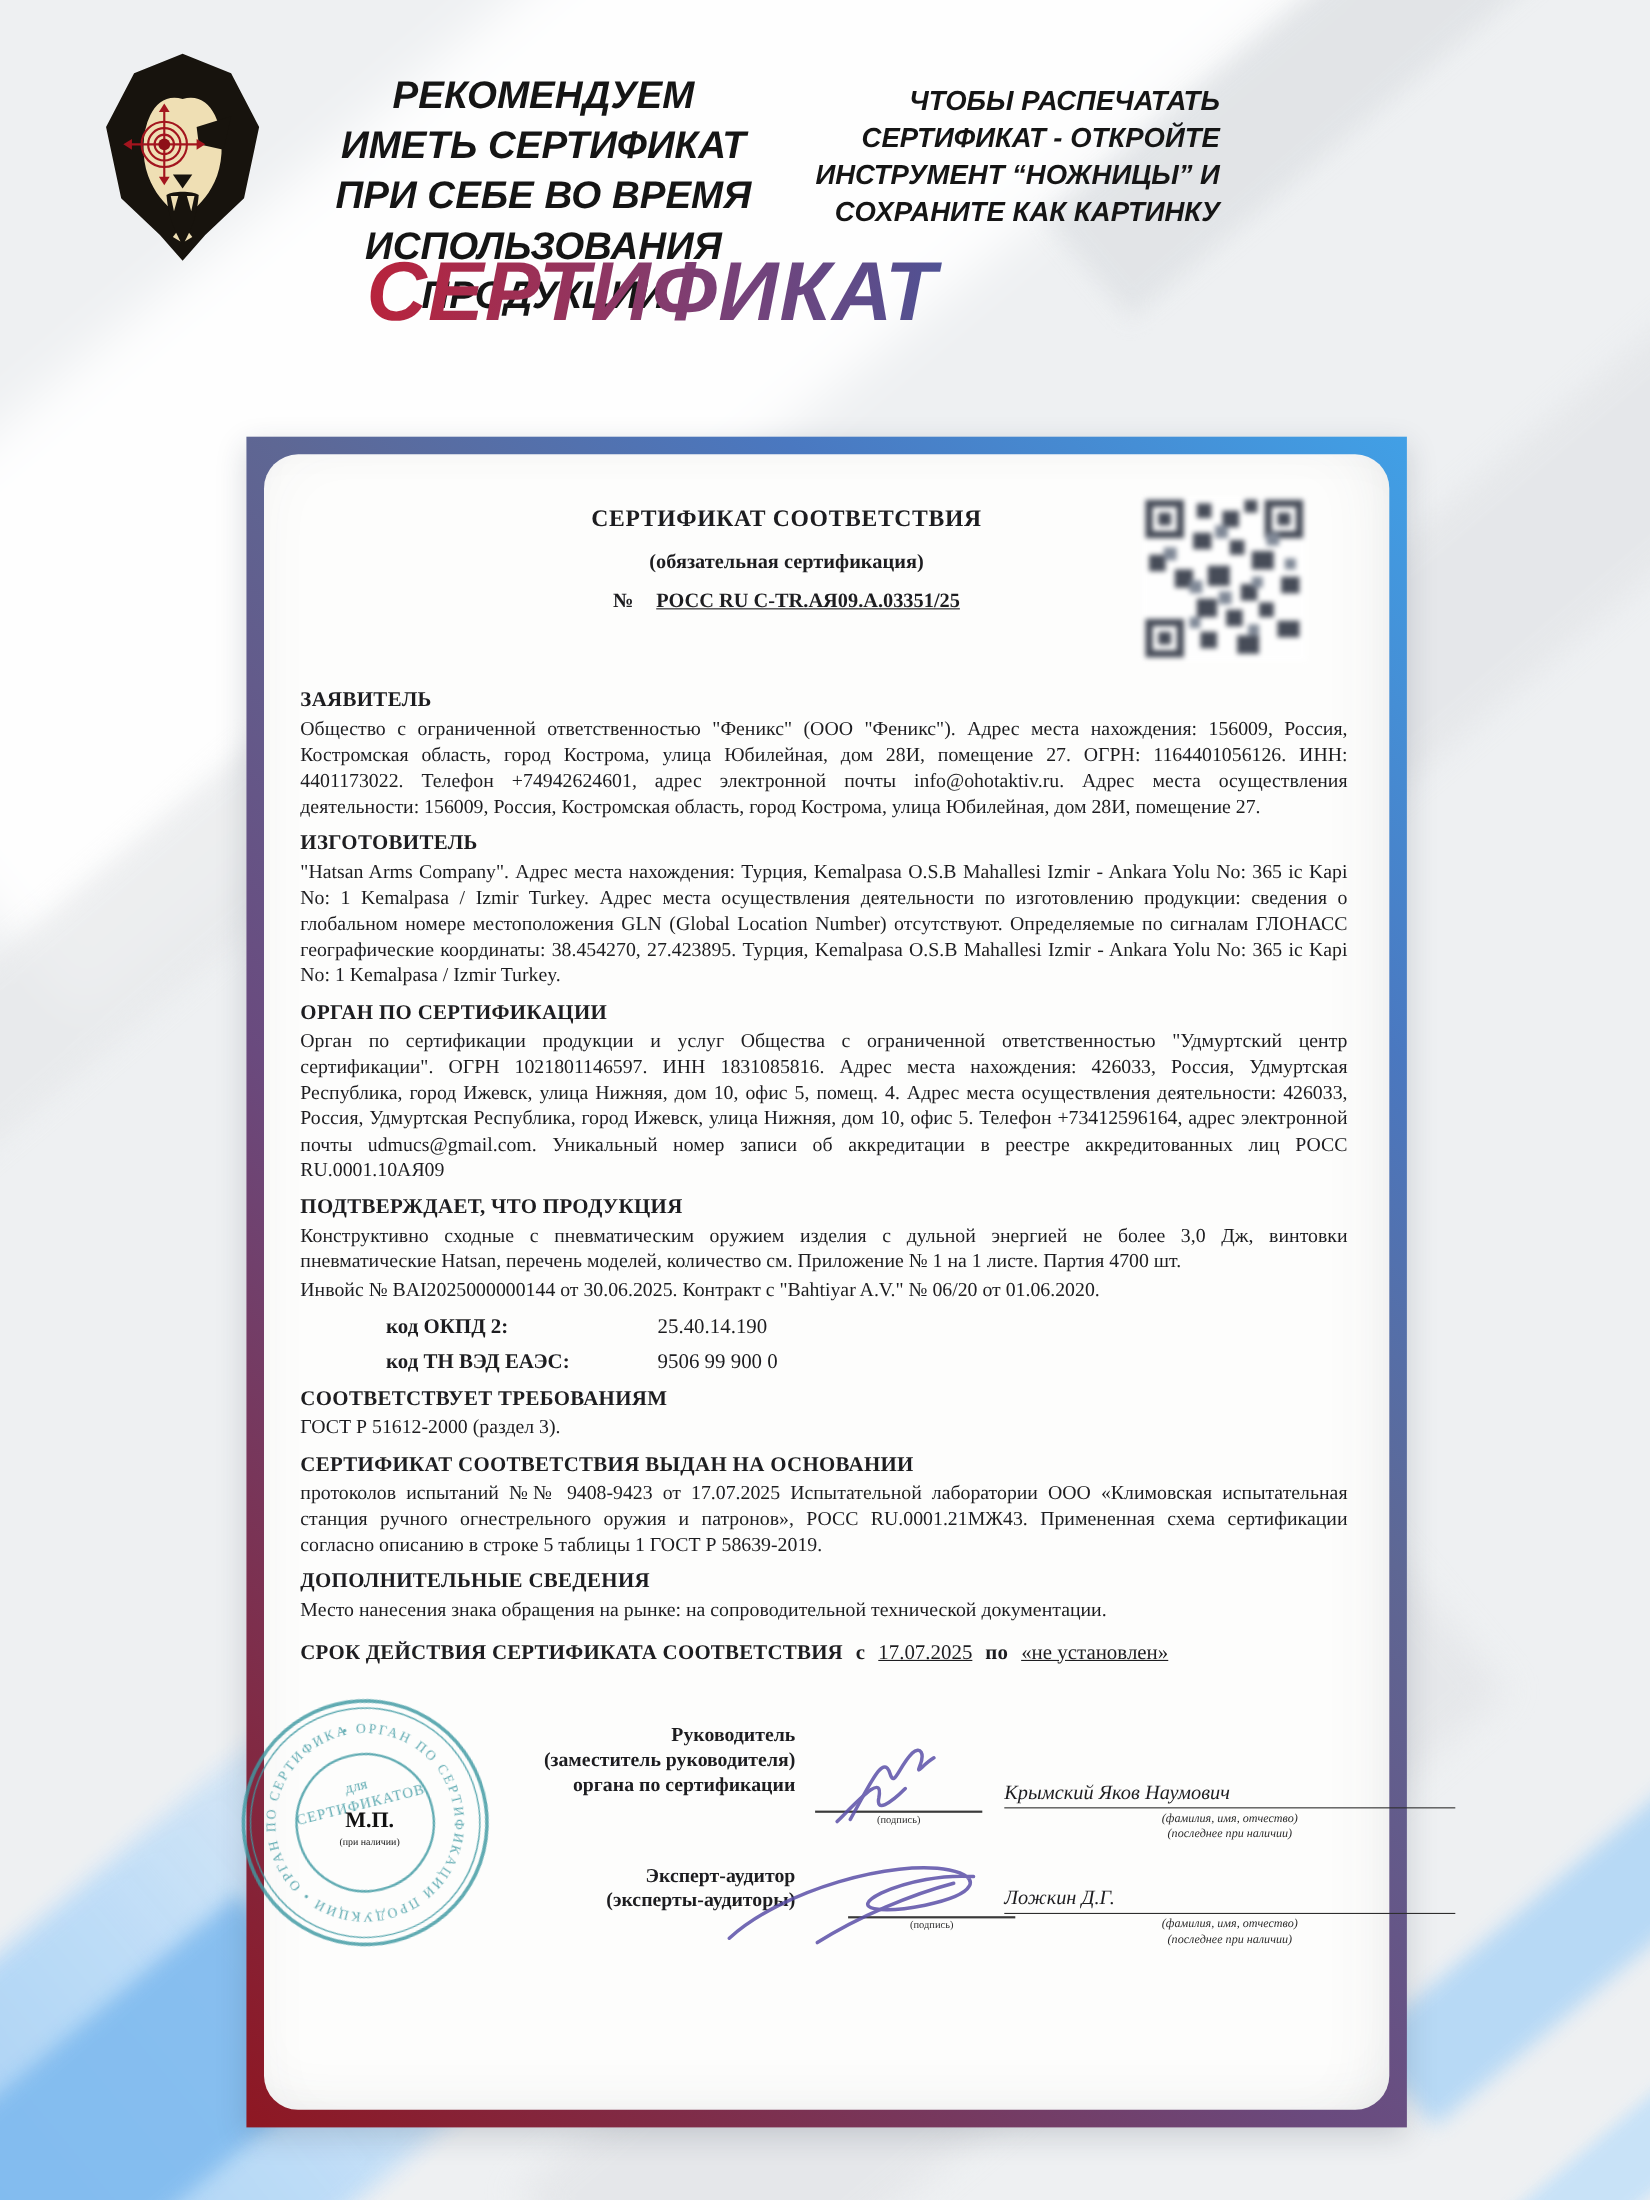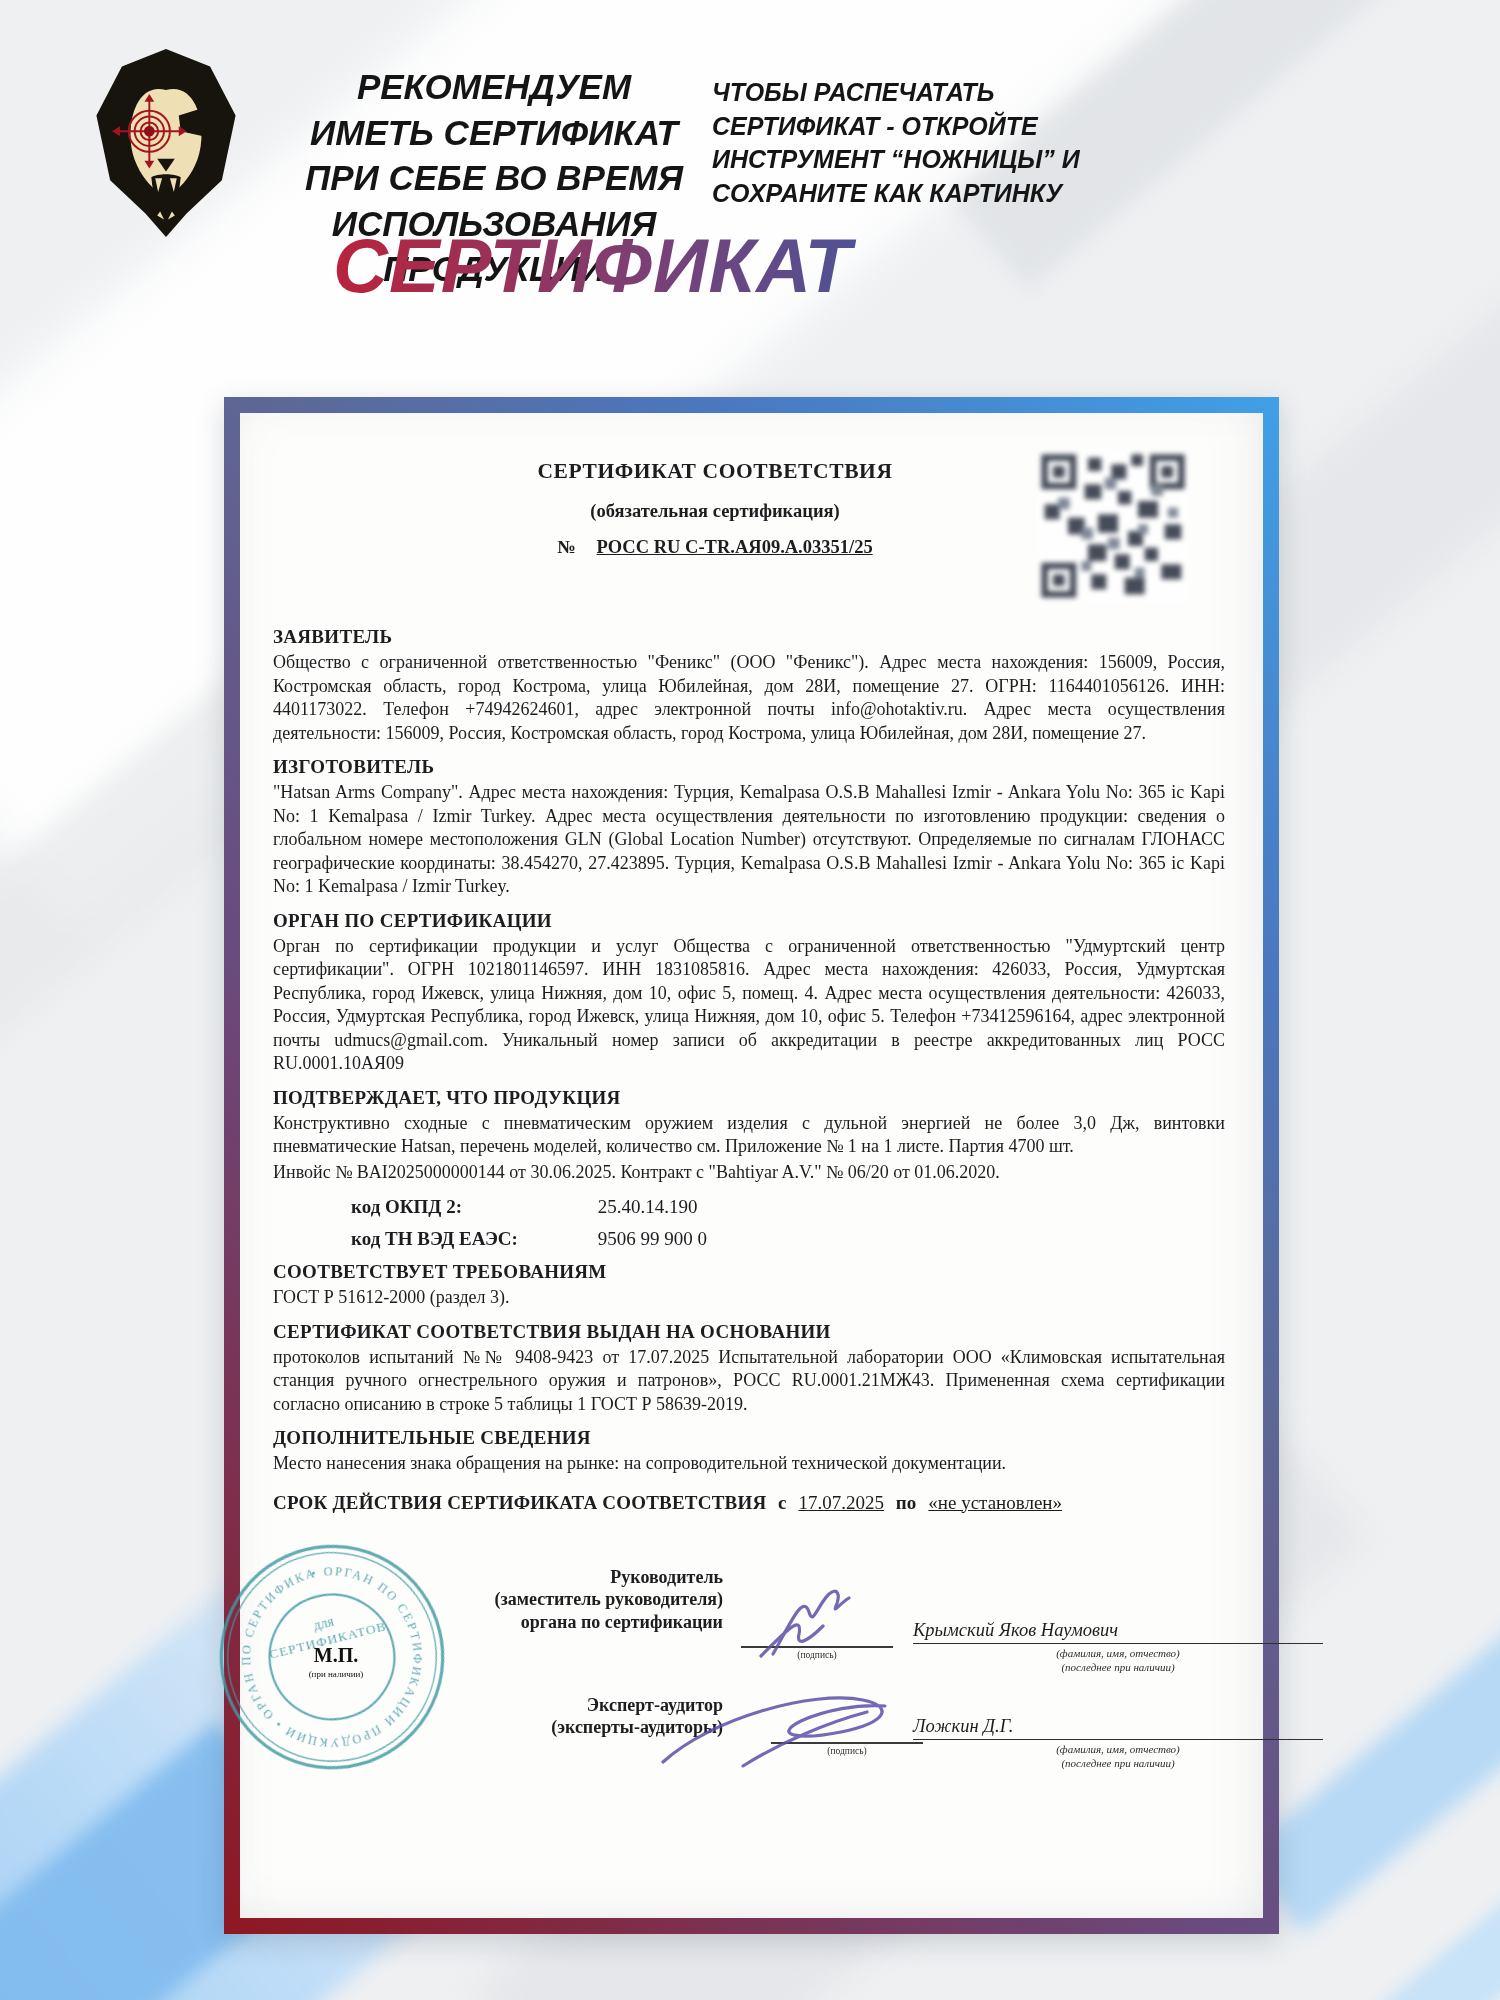--- a/index.html
+++ b/index.html
@@ -31,21 +31,21 @@
                background: #79b7ee; filter: blur(9px); opacity: .8; }
   .st-blue3  { left: 1190px; top: 1620px; width: 700px; height: 100px; transform: rotate(-40deg);
                background: #aed5f6; filter: blur(9px); opacity: .85; }
   .st-blue4  { left: 1330px; top: 1840px; width: 520px; height: 70px; transform: rotate(-40deg);
                background: #bfdff9; filter: blur(7px); opacity: .8; }
 
   
   .logo { position: absolute; left: 92px; top: 45px; width: 148px; height: 196px; }
   .note { position: absolute; font-weight: bold; font-style: italic; color: #151515; }
   .note-left  { left: 296px; top: 64px;  width: 396px; font-size: 35px; line-height: 1.30; text-align: center; }
-  .note-right { left: 712px; top: 76px;  width: 372px; font-size: 25px; line-height: 1.34; text-align: left; }
+  .note-right { left: 737px; top: 76px;  width: 372px; font-size: 25px; line-height: 1.34; text-align: right; }
 
   .page-title {
     position: absolute; left: 0; top: 222px; width: 1185px;
     text-align: center;
     font-size: 76px; font-weight: 800; font-style: italic; letter-spacing: 1px;
     background: linear-gradient(90deg, #d41f27 4%, #b5253f 30%, #7a4076 55%, #41589e 78%, #2e7ecf 100%);
     -webkit-background-clip: text; background-clip: text;
     color: #8a3a64; -webkit-text-fill-color: transparent;
   }
 
@@ -55,20 +55,21 @@
     background: linear-gradient(225deg, #41a0e6 0%, #4a78c0 22%, #5e6794 40%, #6a4a7e 62%, #8e1722 100%);
     box-shadow: 0 8px 26px rgba(40,50,70,.18);
   }
   .paper {
     position: absolute; inset: 16px;
     background: #fdfdfc;
     box-shadow: inset -34px 0 60px -34px rgba(70,75,90,.10), inset 0 -26px 50px -26px rgba(70,75,90,.08),
                 inset 20px 10px 60px -30px rgba(70,75,90,.05);
     font-family: "Liberation Serif", serif;
     color: #1d1d20;
+    border-radius: 31px;
   }
 
   .doc-head { position: absolute; top: 46px; left: 150px; width: 650px; text-align: center; }
   .doc-title { font-size: 21.5px; font-weight: bold; letter-spacing: .6px; }
   .doc-subtitle { font-size: 18.5px; font-weight: bold; margin-top: 17px; }
   .doc-number { font-size: 18.5px; font-weight: bold; margin-top: 15px; }
   .doc-number .num { text-decoration: underline; margin-left: 16px; }
 
   .qr { position: absolute; left: 798px; top: 38px; width: 150px; height: 150px;
         filter: blur(2.4px); opacity: .88; }

